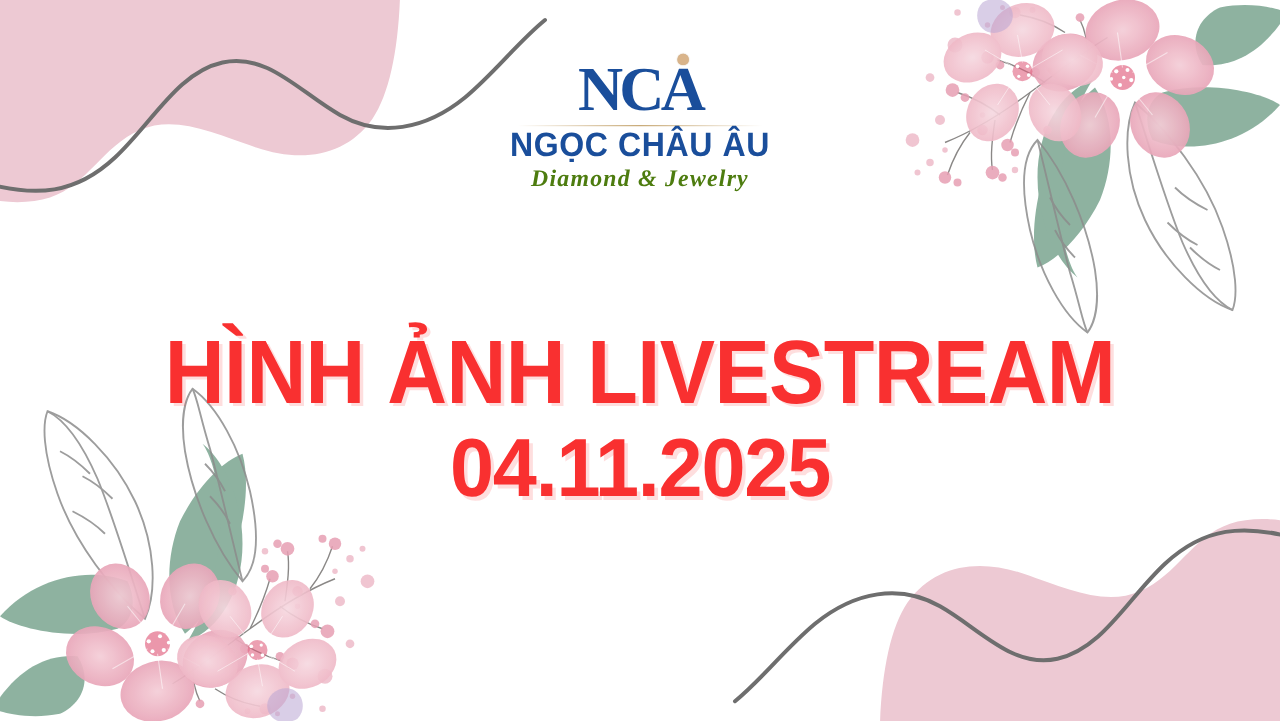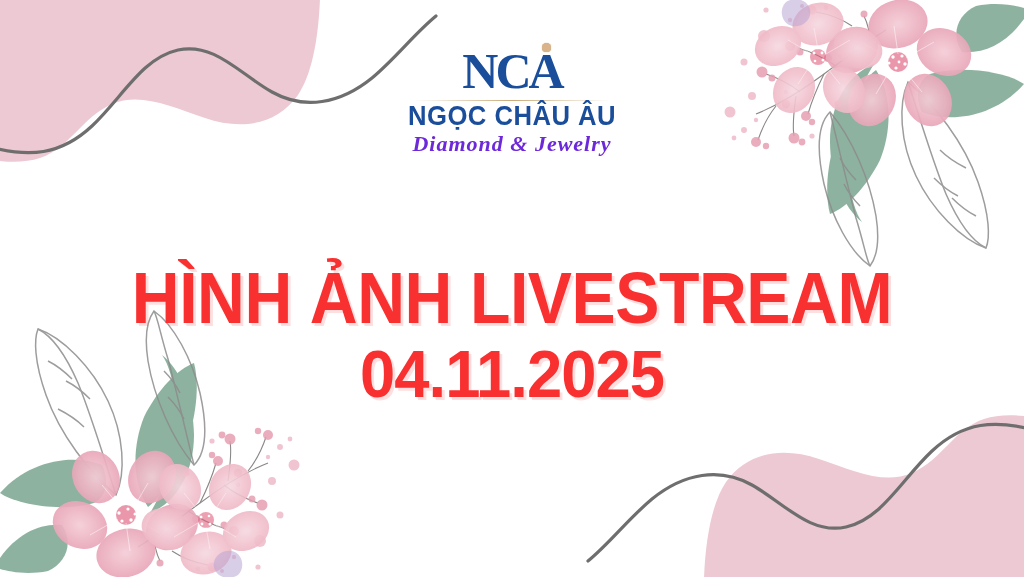--- a/index.html
+++ b/index.html
@@ -69,24 +69,24 @@
     font-size: 27px;
     line-height: 30px;
     letter-spacing: 0.5px;
     color: #1a4e9b;
     transform: scaleX(0.95);
   }
   #logo-tagline {
     font-family: "Liberation Serif", "DejaVu Serif", serif;
     font-style: italic;
     font-weight: bold;
-    font-size: 22px;
+    font-size: 19px;
     line-height: 24px;
     letter-spacing: 1px;
-    color: #6d28d9;
+    color: #4d7c0f;
     margin-top: 1px;
   }
 
   
   #headline-block {
     position: absolute;
     left: 0;
     top: 216px;
     width: 1024px;
     text-align: center;

